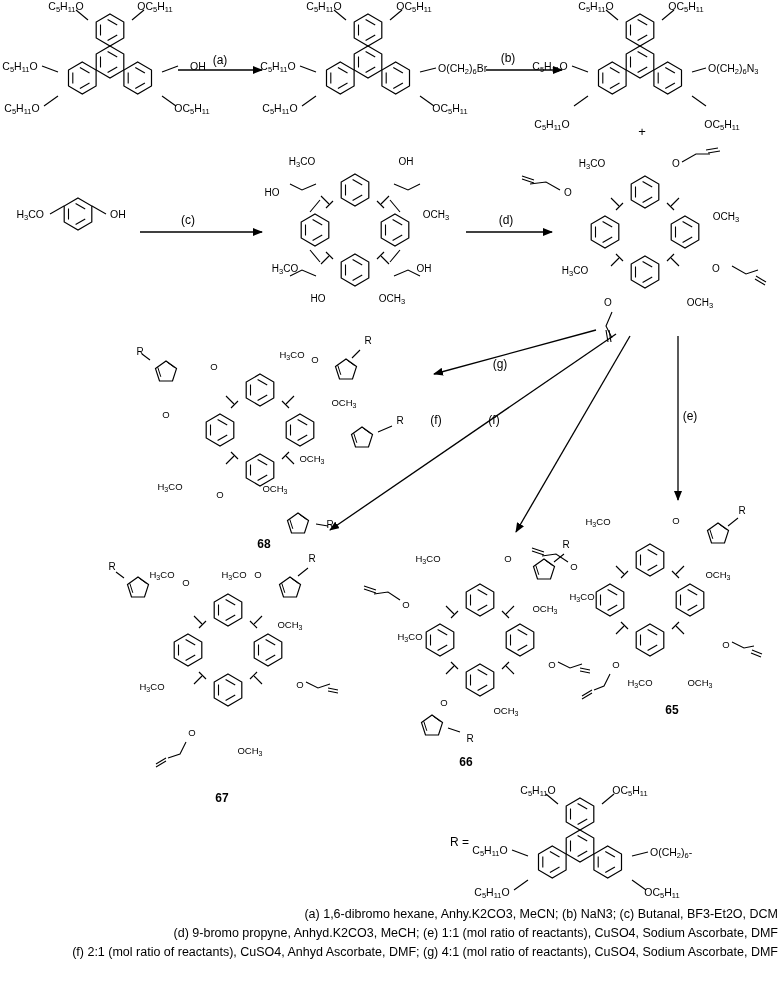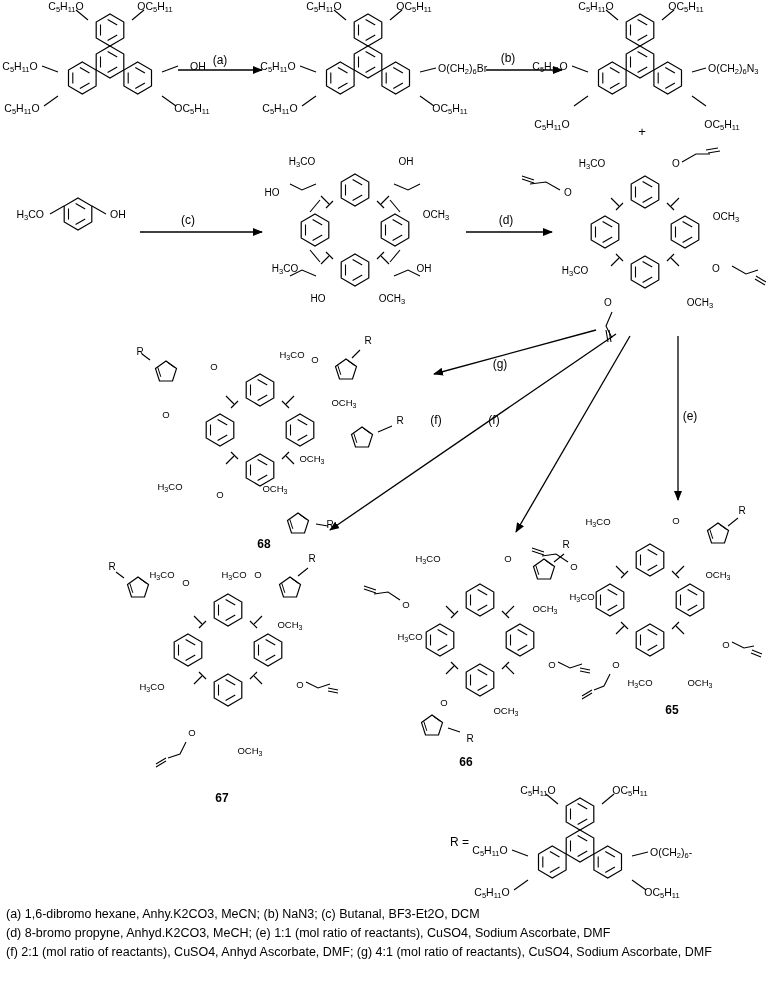--- a/index.html
+++ b/index.html
@@ -1,18 +1,18 @@
 <!DOCTYPE html>
 <html><head>
 <meta charset="utf-8">
 <style>
   html,body{margin:0;padding:0;background:#ffffff;}
   body{width:782px;height:992px;position:relative;font-family:"Liberation Sans",sans-serif;color:#000;}
   #scheme{position:absolute;left:0;top:0;width:782px;height:992px;}
-  .legend{position:absolute;left:6px;top:905px;width:772px;font-size:12.5px;line-height:1.5;color:#000;}
+  .legend{position:absolute;left:6px;top:905px;width:772px;font-size:12.5px;line-height:1.5;color:#000;text-align:right;}
   .legend div{white-space:pre-wrap;}
   svg text{font-family:"Liberation Sans",sans-serif;}
 </style>
 </head>
 <body>
 
 <svg id="scheme" viewBox="0 0 782 992" xmlns="http://www.w3.org/2000/svg">
   <defs>
     <marker id="ah" markerWidth="10" markerHeight="8" refX="9" refY="4" orient="auto" markerUnits="userSpaceOnUse">
       <path d="M0,0 L10,4 L0,8 z" fill="#000"></path>
@@ -252,15 +252,15 @@
     <text x="630" y="794" font-size="10.5" text-anchor="middle">OC<tspan font-size="7.5" dy="2">5</tspan><tspan dy="-2">H</tspan><tspan font-size="7.5" dy="2">11</tspan></text>
     <text x="490" y="854" font-size="10.5" text-anchor="middle">C<tspan font-size="7.5" dy="2">5</tspan><tspan dy="-2">H</tspan><tspan font-size="7.5" dy="2">11</tspan><tspan dy="-2">O</tspan></text>
     <text x="492" y="896" font-size="10.5" text-anchor="middle">C<tspan font-size="7.5" dy="2">5</tspan><tspan dy="-2">H</tspan><tspan font-size="7.5" dy="2">11</tspan><tspan dy="-2">O</tspan></text>
     <text x="662" y="896" font-size="10.5" text-anchor="middle">OC<tspan font-size="7.5" dy="2">5</tspan><tspan dy="-2">H</tspan><tspan font-size="7.5" dy="2">11</tspan></text>
     <text x="650" y="856" font-size="10.5" text-anchor="start">O(CH<tspan font-size="7.5" dy="2">2</tspan><tspan dy="-2">)</tspan><tspan font-size="7.5" dy="2">6</tspan><tspan dy="-2">-</tspan></text>
   </g>
 </svg>
 
 <div class="legend">
   <div>(a) 1,6-dibromo hexane, Anhy.K2CO3, MeCN; (b) NaN3; (c) Butanal, BF3-Et2O, DCM</div>
-  <div>(d) 8-bromo propyne, Anhyd.K2CO3, MeCH; (e) 1:1 (mol ratio of reactants), CuSO4, Sodium Ascorbate, DMF</div>
+  <div>(d) 9-bromo propyne, Anhyd.K2CO3, MeCH; (e) 1:1 (mol ratio of reactants), CuSO4, Sodium Ascorbate, DMF</div>
   <div>(f) 2:1 (mol ratio of reactants), CuSO4, Anhyd Ascorbate, DMF; (g) 4:1 (mol ratio of reactants), CuSO4, Sodium Ascorbate, DMF</div>
 </div>
 
 </body></html>

